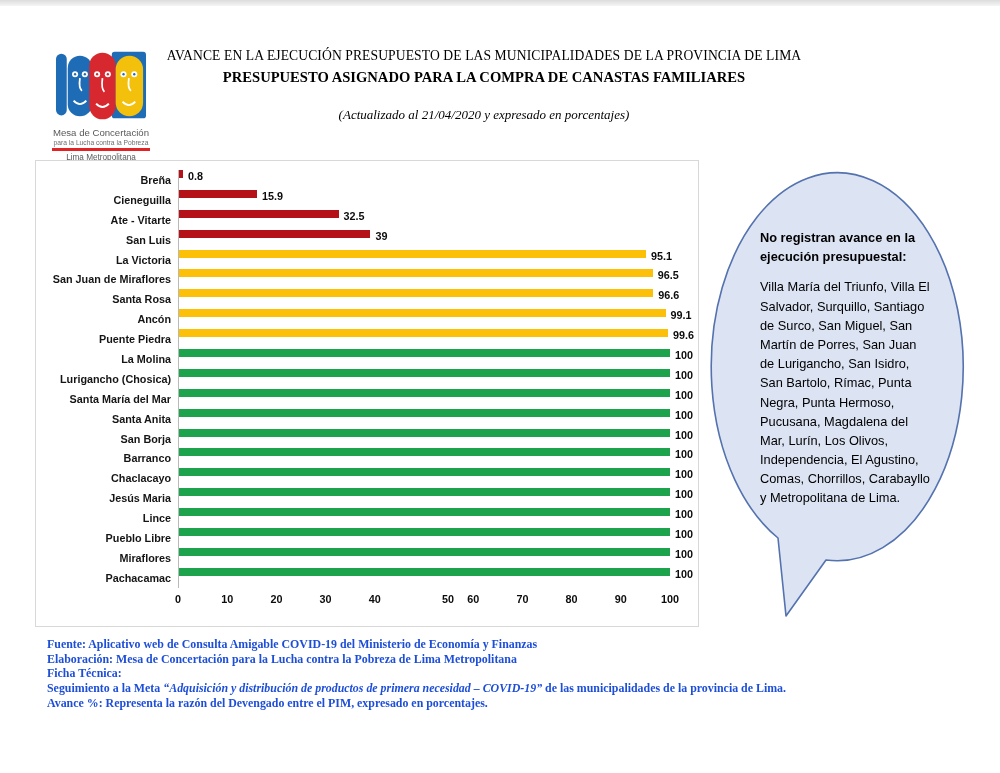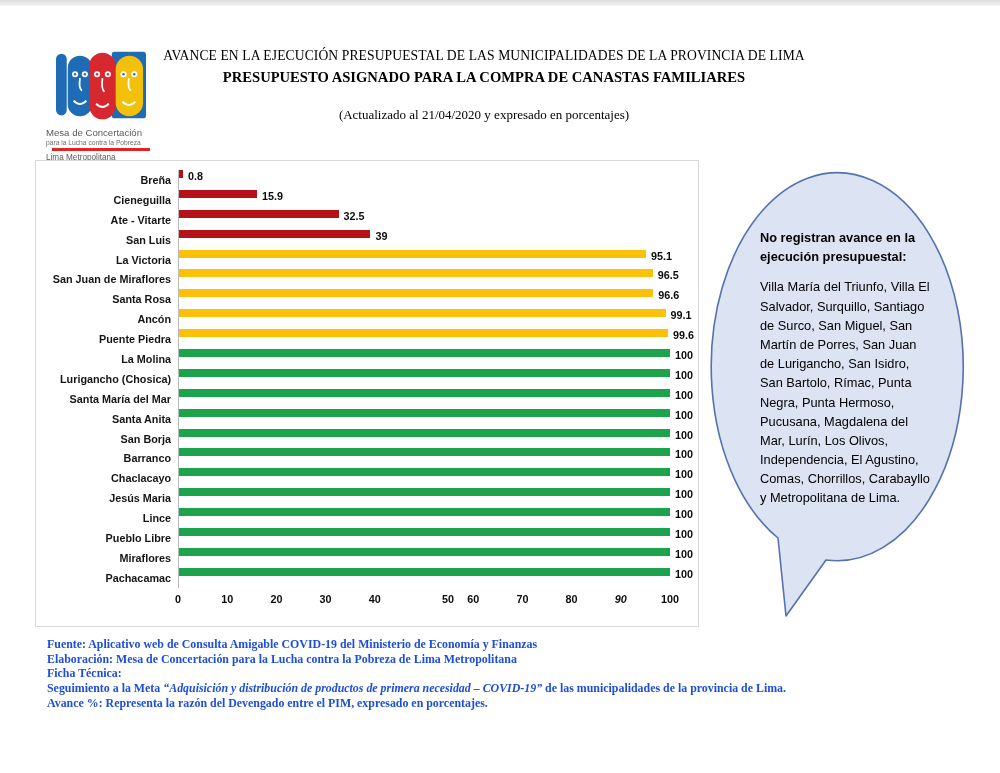--- a/index.html
+++ b/index.html
@@ -6,33 +6,33 @@
   html,body { background:#f2f2f2; }
   .page {
     position:relative; width:1000px; height:773px; background:#ffffff;
     font-family:"Liberation Sans", sans-serif; overflow:hidden;
     margin:0 auto;
   }
   .top-strip { position:absolute; left:0; top:0; width:100%; height:6px;
     background:linear-gradient(#dcdcdc,#f5f5f5); }
 
   
-  .logo { position:absolute; left:46px; top:50px; width:110px; text-align:left; }
+  .logo { position:absolute; left:46px; top:50px; width:110px; text-align:center; }
   .logo svg { display:block; margin:0 auto; }
   .logo-line1 { font-size:9.6px; color:#58595b; margin-top:3px; letter-spacing:0px; }
   .logo-line2 { font-size:6.7px; color:#6d6e70; margin-top:1px; }
   .logo-bar   { height:3px; background:#e02325; margin:2px 6px 2px 6px; }
   .logo-line3 { font-size:8.2px; color:#58595b; margin-top:1px; }
 
   
   .title-block { position:absolute; left:138px; top:48px; width:692px; text-align:center;
     font-family:"Liberation Serif", serif; color:#000; }
   .title1 { font-size:13.6px; font-weight:normal; letter-spacing:0.1px; }
   .title2 { font-size:14.6px; font-weight:bold; margin-top:5px; }
-  .subtitle { margin-top:21px; font-size:13px; }
+  .subtitle { margin-top:21px; font-size:13px; font-style:italic; }
 
   
   .chart-box { position:absolute; left:35px; top:160px; width:664px; height:467px;
     background:#fff; border:1px solid #d8d8d8; }
   .plot { position:absolute; left:10px; top:9px; right:28px; }
   .plot-grid { display:flex; }
   .labels-col { width:132px; }
   .bars-col { flex:1; border-left:1.4px solid #b9b9b9; position:relative; }
   .cat-label { height:19.9px; display:flex; align-items:center; justify-content:flex-end;
     padding-right:7px; font-size:10.8px; font-weight:bold; color:#151515; white-space:nowrap; }
@@ -96,21 +96,21 @@
       <path d="M75.5 28 q-1.5 10 2 13" stroke="#fff" stroke-width="1.8" fill="none"></path>
       <path d="M69 52 q6.5 7 13 0" stroke="#fff" stroke-width="2" fill="none"></path>
     </svg>
     <div class="logo-line1">Mesa de Concertación</div>
     <div class="logo-line2">para la Lucha contra la Pobreza</div>
     <div class="logo-bar"></div>
     <div class="logo-line3">Lima Metropolitana</div>
   </div>
 
   <div class="title-block">
-    <div class="title1">AVANCE EN LA EJECUCIÓN PRESUPUESTAL DE LAS MUNICIPALIDADES DE LA PROVINCIA DE LIMA</div>
+    <div class="title1">AVANCE EN LA EJECUCIÓN PRESUPUESTO DE LAS MUNICIPALIDADES DE LA PROVINCIA DE LIMA</div>
     <div class="title2">PRESUPUESTO ASIGNADO PARA LA COMPRA DE CANASTAS FAMILIARES</div>
     <div class="subtitle">(Actualizado al 21/04/2020 y expresado en porcentajes)</div>
   </div>
 
   <div class="chart-box">
     <div class="plot">
       <div class="plot-grid">
         <div class="labels-col">
             <div class="cat-label">Breña</div>
             <div class="cat-label">Cieneguilla</div>
@@ -226,21 +226,21 @@
         <div class="axis-area">
             <div class="x-tick" style="left: 0%;">0</div>
             <div class="x-tick" style="left: 10%;">10</div>
             <div class="x-tick" style="left: 20%;">20</div>
             <div class="x-tick" style="left: 30%;">30</div>
             <div class="x-tick" style="left: 40%;">40</div>
             <div class="x-tick" style="left: 50%; margin-left: 24px;">50</div>
             <div class="x-tick" style="left: 60%;">60</div>
             <div class="x-tick" style="left: 70%;">70</div>
             <div class="x-tick" style="left: 80%;">80</div>
-            <div class="x-tick" style="left: 90%; font-style: italic;">90</div>
+            <div class="x-tick" style="left: 90%;">90</div>
             <div class="x-tick" style="left: 100%;">100</div>
           </div>
       </div>
     </div>
   </div>
 
   <div class="bubble-wrap">
     <svg width="262" height="452" viewBox="0 0 262 452">
       <path d="M 118,390 A 126,194 0 1 0 70,368 L 78,446 Z" fill="#DCE3F3" stroke="#5472AE" stroke-width="1.6" stroke-linejoin="round"></path>
     </svg>

